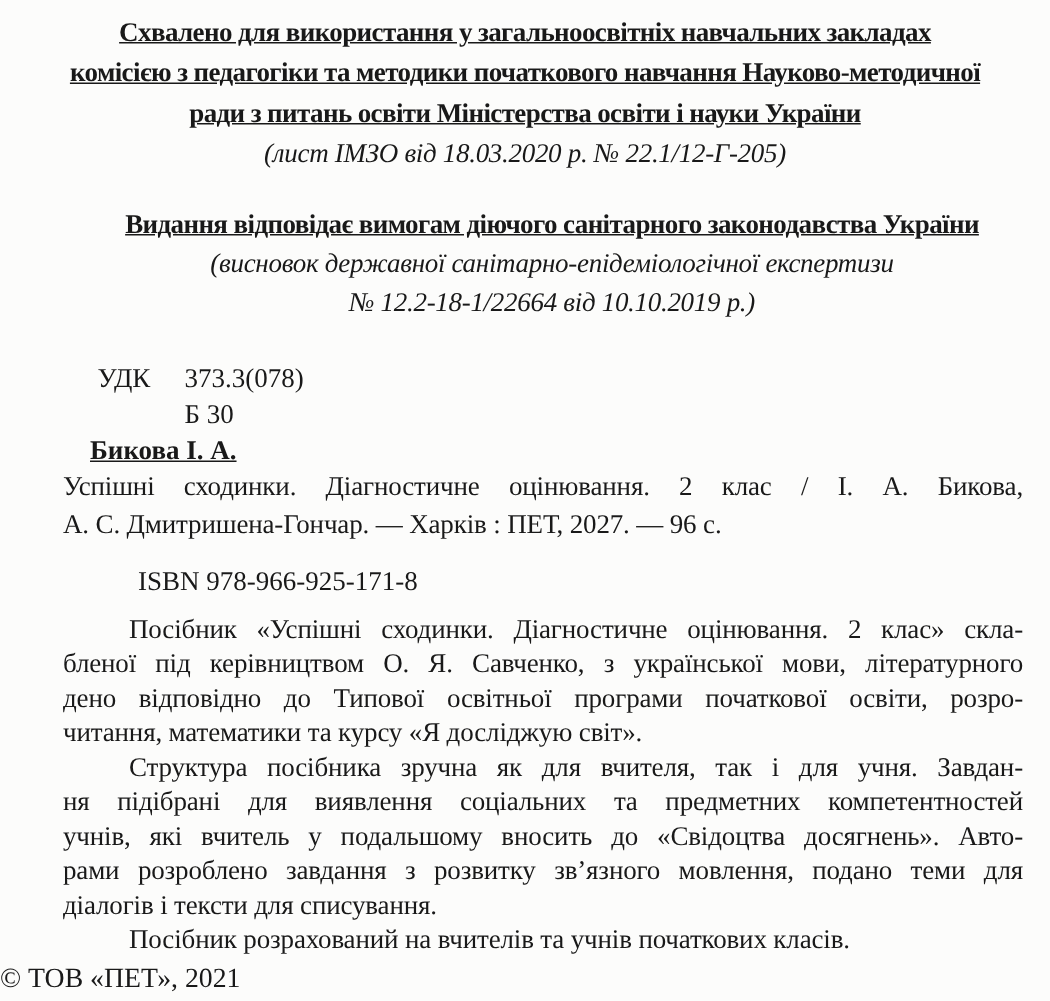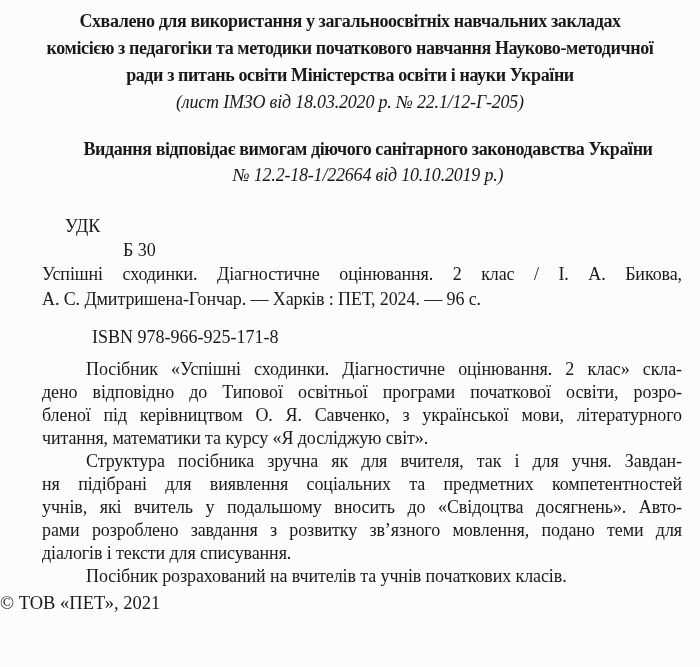--- a/index.html
+++ b/index.html
@@ -23,21 +23,21 @@
   }
   .centered {
     padding: 0 14px;
     text-align: center;
   }
   .bodyblock {
     padding-left: 42px;
     padding-right: 18px;
   }
   .line { white-space: nowrap; }
-  .bold { font-weight: bold; }
+  .bold { font-weight: bold; text-decoration: underline; }
   .italic { font-style: italic; }
 
   .approval {
     font-size: 18px;
     line-height: 27px;
     letter-spacing: -0.4px;
   }
   .approval .note { letter-spacing: -0.2px; }
 
   .sanitary {
@@ -106,40 +106,43 @@
 
   <section class="approval centered">
     <div class="line bold">Схвалено для використання у загальноосвітніх навчальних закладах</div>
     <div class="line bold">комісією з педагогіки та методики початкового навчання Науково-методичної</div>
     <div class="line bold">ради з питань освіти Міністерства освіти і науки України</div>
     <div class="line italic note">(лист ІМЗО від 18.03.2020 р. № 22.1/12-Г-205)</div>
   </section>
 
   <section class="sanitary centered">
     <div class="line bold">Видання відповідає вимогам діючого санітарного законодавства України</div>
+    <div class="line italic note">(висновок державної санітарно-епідеміологічної експертизи</div>
     <div class="line italic note">№ 12.2-18-1/22664 від 10.10.2019 р.)</div>
   </section>
 
   <section class="cataloging bodyblock">
     <div class="udc-row">
       <span class="udc-label">УДК</span>
+      <span>373.3(078)</span>
     </div>
     <div class="udc-row">
       <span class="udc-label"></span>
       <span>Б 30</span>
     </div>
+    <div class="author-line bold">Бикова І. А.</div>
     <div class="bib-line just">Успішні сходинки. Діагностичне оцінювання. 2 клас / І. А. Бикова,</div>
-    <div class="bib-line">А. С. Дмитришена-Гончар. — Харків : ПЕТ, 2024. — 96 с.</div>
+    <div class="bib-line">А. С. Дмитришена-Гончар. — Харків : ПЕТ, 2027. — 96 с.</div>
     <div class="isbn-line">ISBN 978-966-925-171-8</div>
   </section>
 
   <section class="annotation bodyblock">
     <div class="pline indent just">Посібник «Успішні сходинки. Діагностичне оцінювання. 2 клас» скла-</div>
+    <div class="pline just">бленої під керівництвом О. Я. Савченко, з української мови, літературного</div>
     <div class="pline just">дено відповідно до Типової освітньої програми початкової освіти, розро-</div>
-    <div class="pline just">бленої під керівництвом О. Я. Савченко, з української мови, літературного</div>
     <div class="pline">читання, математики та курсу «Я досліджую світ».</div>
 
     <div class="pline indent just">Структура посібника зручна як для вчителя, так і для учня. Завдан-</div>
     <div class="pline just">ня підібрані для виявлення соціальних та предметних компетентностей</div>
     <div class="pline just">учнів, які вчитель у подальшому вносить до «Свідоцтва досягнень». Авто-</div>
     <div class="pline just">рами розроблено завдання з розвитку зв’язного мовлення, подано теми для</div>
     <div class="pline">діалогів і тексти для списування.</div>
 
     <div class="pline indent">Посібник розрахований на вчителів та учнів початкових класів.</div>
   </section>

